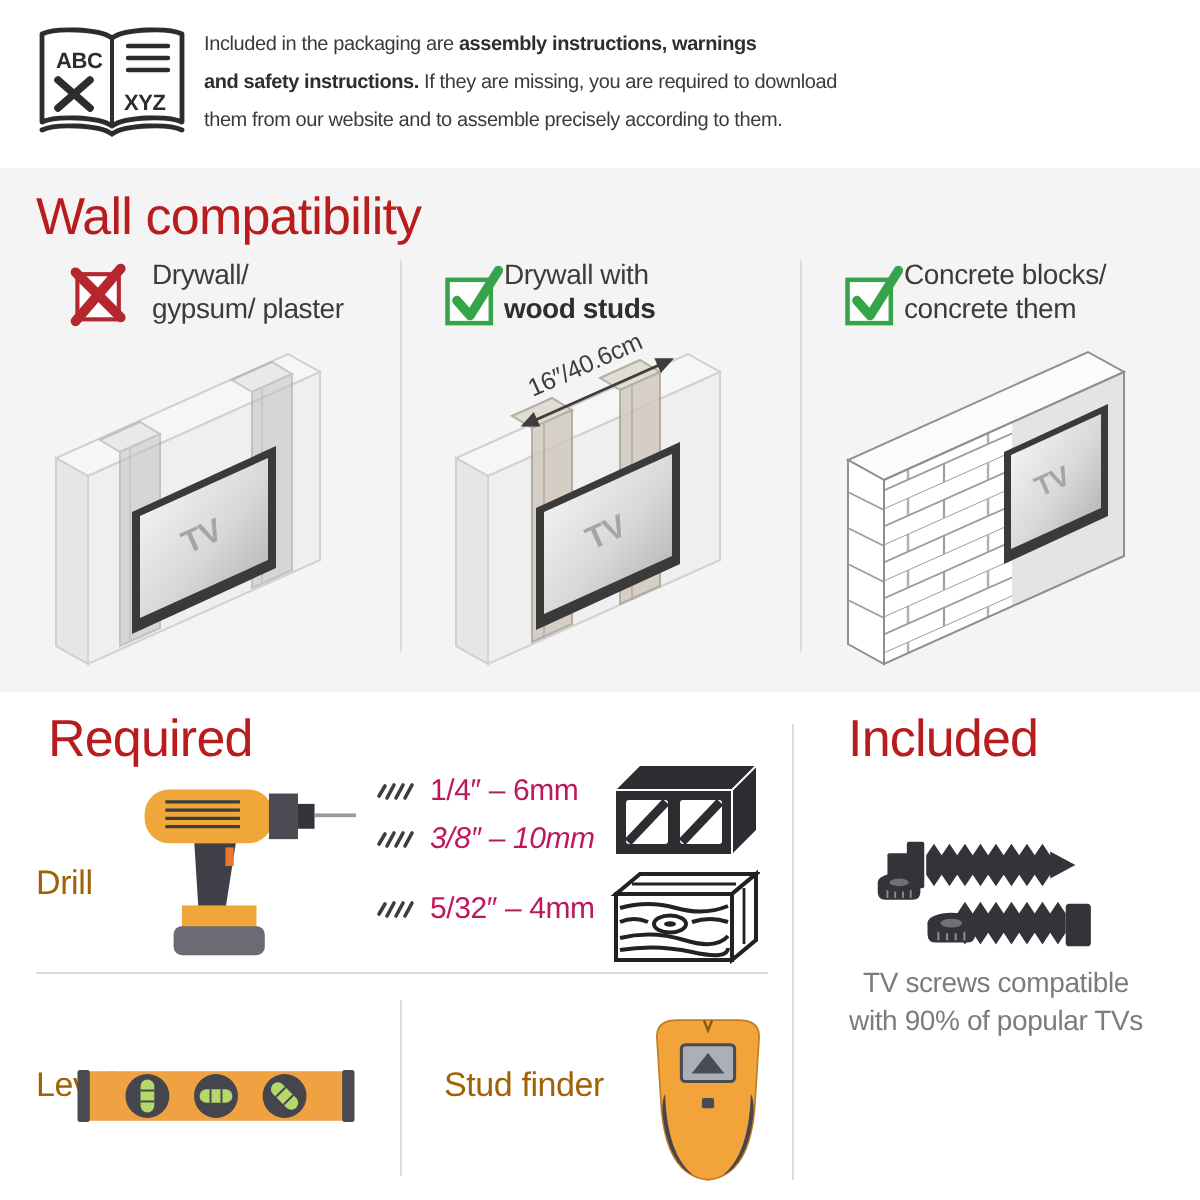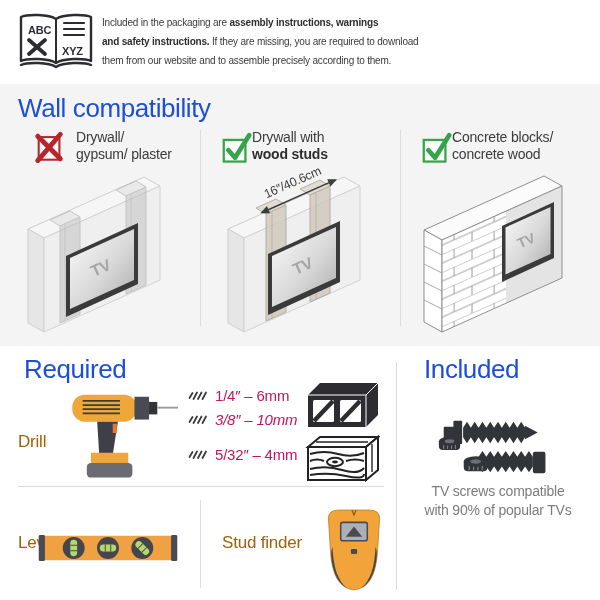--- a/index.html
+++ b/index.html
@@ -7,21 +7,21 @@
   body { font-family:"Liberation Sans","DejaVu Sans",sans-serif; color:#3a3a3a; }
   .page { position:relative; width:600px; height:598px; background:#ffffff; overflow:hidden; letter-spacing:-0.2px; }
   .abs { position:absolute; }
 
   
   .pack-text { font-size:10px; line-height:19px; color:#3a3a3a; }
   .pack-text b { color:#2e2e2e; }
 
   
   .wall-section { position:absolute; left:0; top:84px; width:600px; height:262px; background:#f4f4f4; }
-  .sec-title { font-size:26px; font-weight:400; color:#1d4ed8; letter-spacing:-0.4px; white-space:nowrap; }
+  .sec-title { font-size:26px; font-weight:400; color:#b91c1c; letter-spacing:-0.4px; white-space:nowrap; }
 
   .col-divider { position:absolute; width:1px; background:#dcdcdc; }
   .h-divider { position:absolute; height:1px; background:#d9d9d9; }
 
   .wall-label { font-size:14px; line-height:17px; color:#3b3b3b; white-space:nowrap; }
   .wall-label .bold { font-weight:bold; color:#2e2e2e; }
 
   .tool-label { font-size:17px; color:#a16207; white-space:nowrap;margin-top:36px; }
 
   .bit-row { position:absolute; display:flex; align-items:center; gap:7px; height:22px; }
@@ -80,21 +80,21 @@
       <div>Drywall with</div>
       <div class="bold">wood studs</div>
     </div>
 
     <svg class="abs" style="left:420px; top:44px;" width="32" height="37" viewBox="0 0 34 38">
       <rect x="4" y="12" width="23" height="23" fill="#ffffff" stroke="#36a44a" stroke-width="2.4"></rect>
       <path d="M9,23 L16,31 L31,7" fill="none" stroke="#36a44a" stroke-width="5" stroke-linecap="round" stroke-linejoin="round"></path>
     </svg>
     <div class="abs wall-label" style="left:452px; top:45px;">
       <div>Concrete blocks/</div>
-      <div>concrete wood</div>
+      <div>concrete them</div>
     </div>
 
     <svg class="abs" style="left:2px; top:80px;" width="196" height="178" viewBox="0 0 196 178">
       <defs>
         <linearGradient id="tvGrad" x1="0" y1="0" x2="1" y2="1">
           <stop offset="0" stop-color="#fbfbfb"></stop>
           <stop offset="0.55" stop-color="#d8d8d8"></stop>
           <stop offset="1" stop-color="#ababab"></stop>
         </linearGradient>
       </defs>

